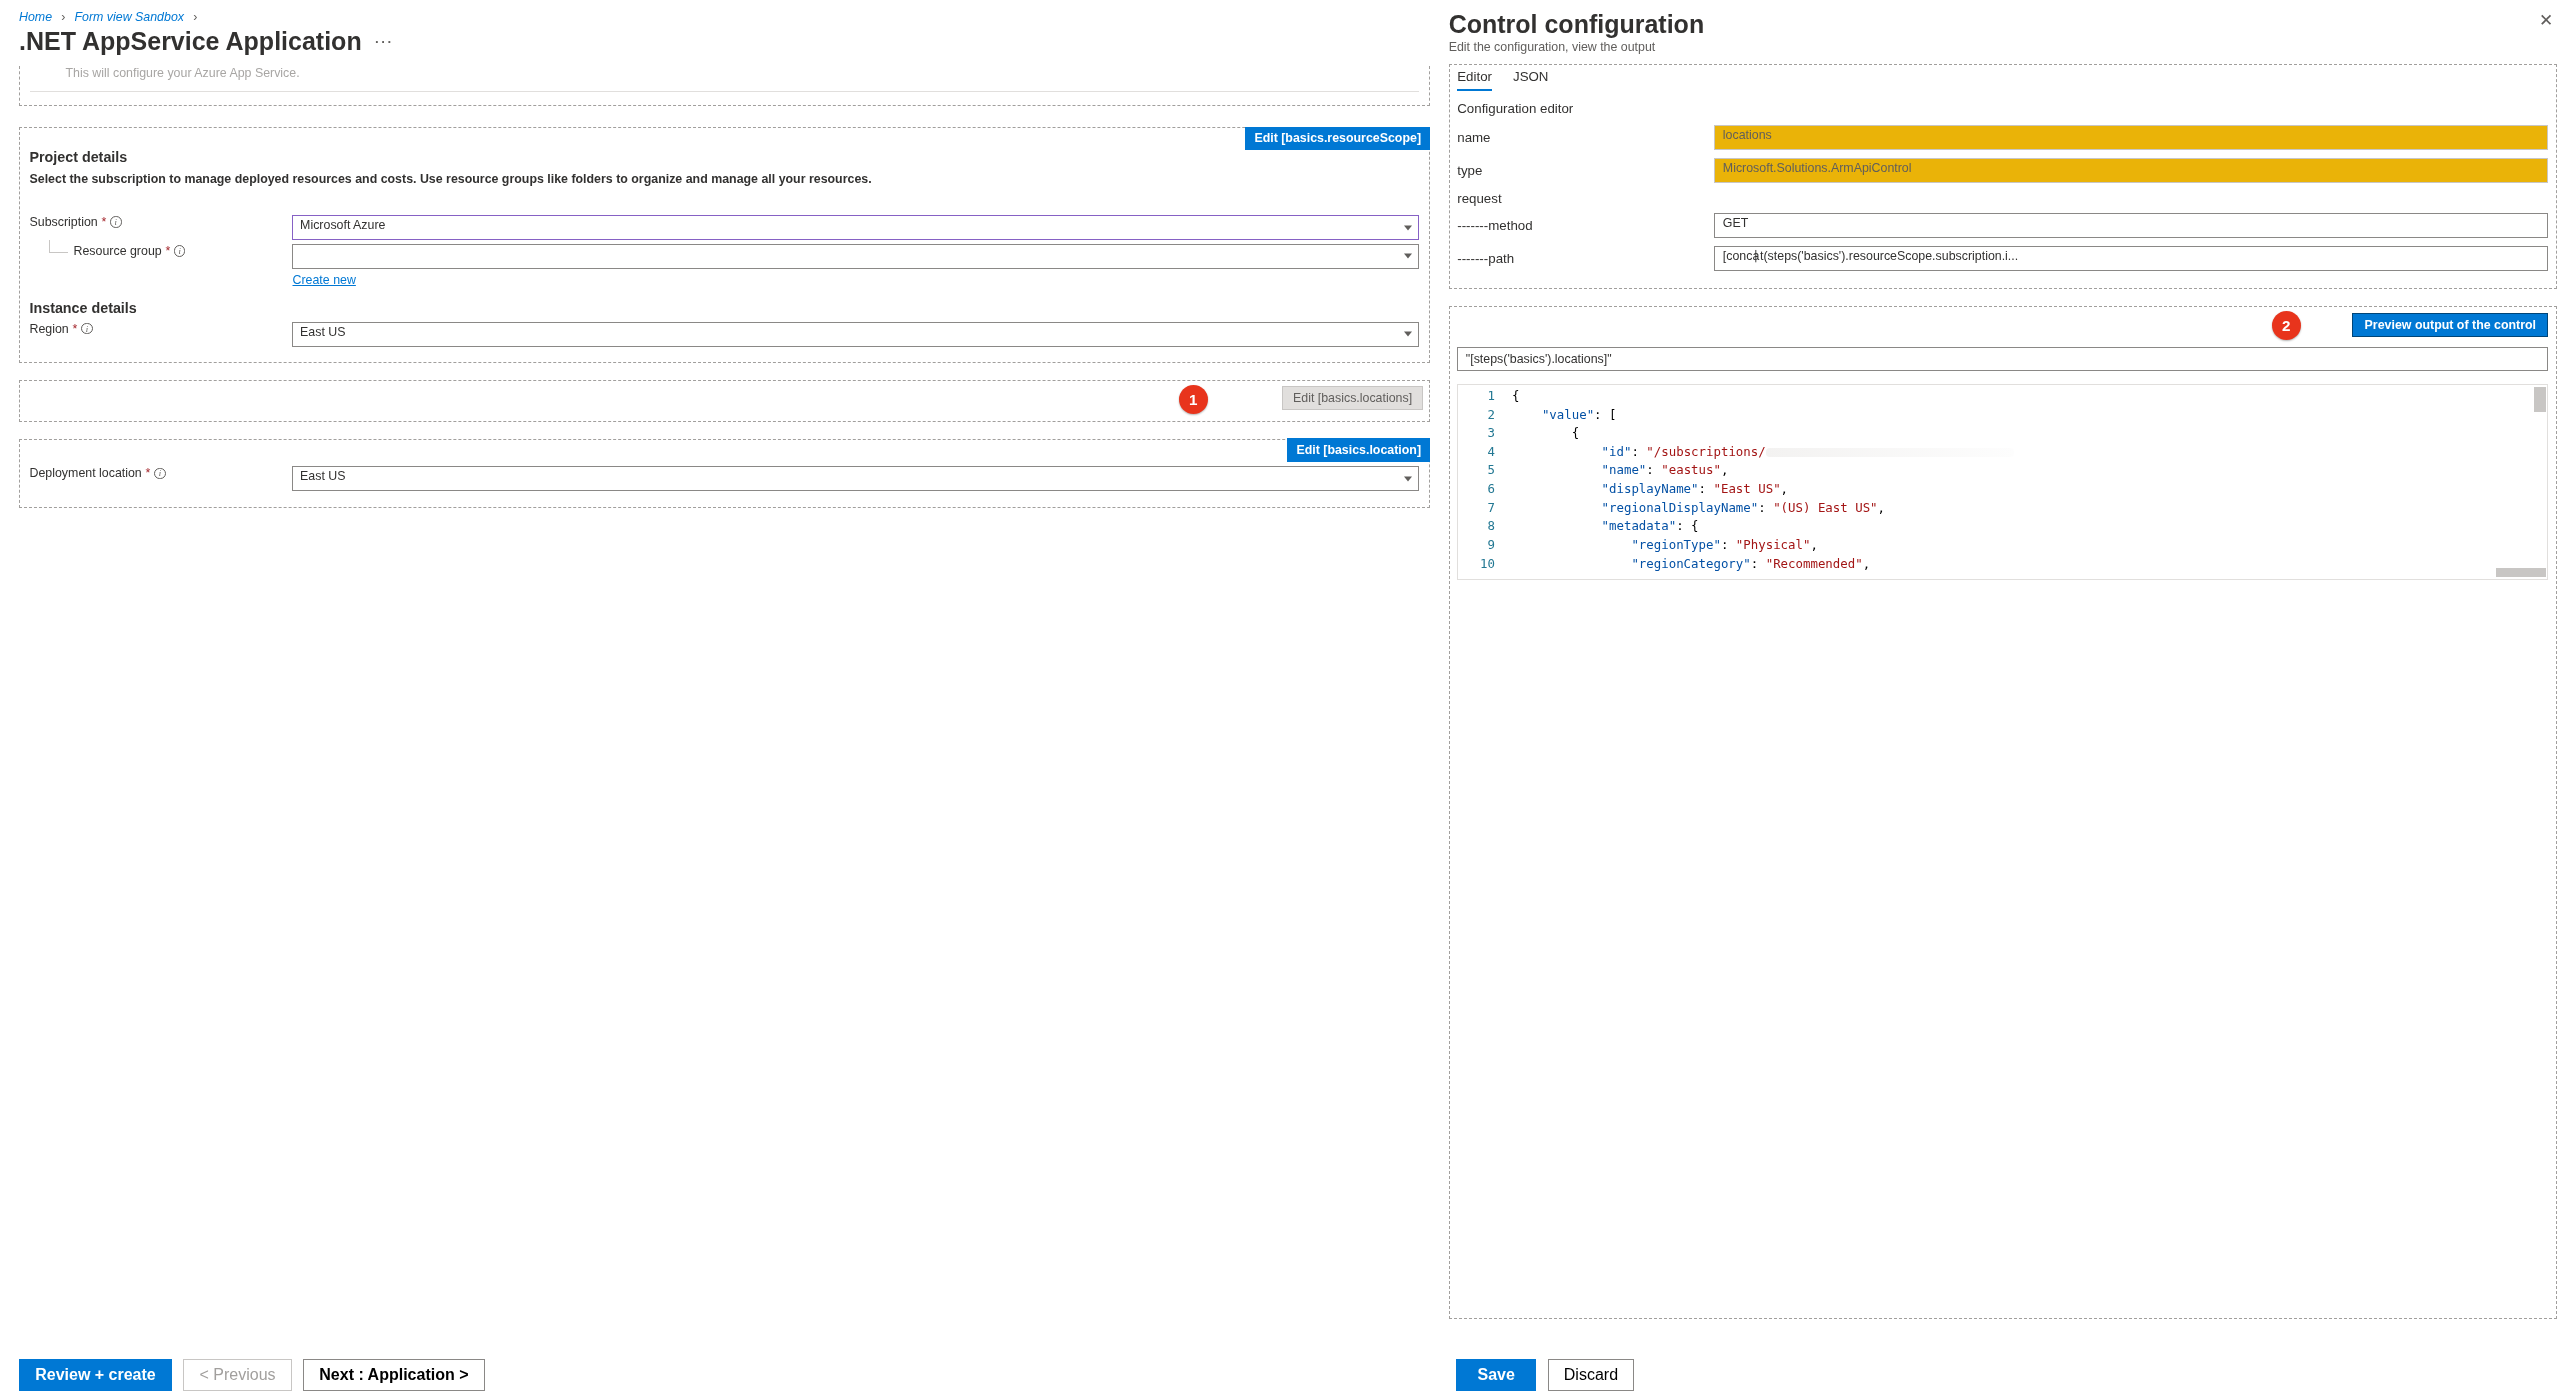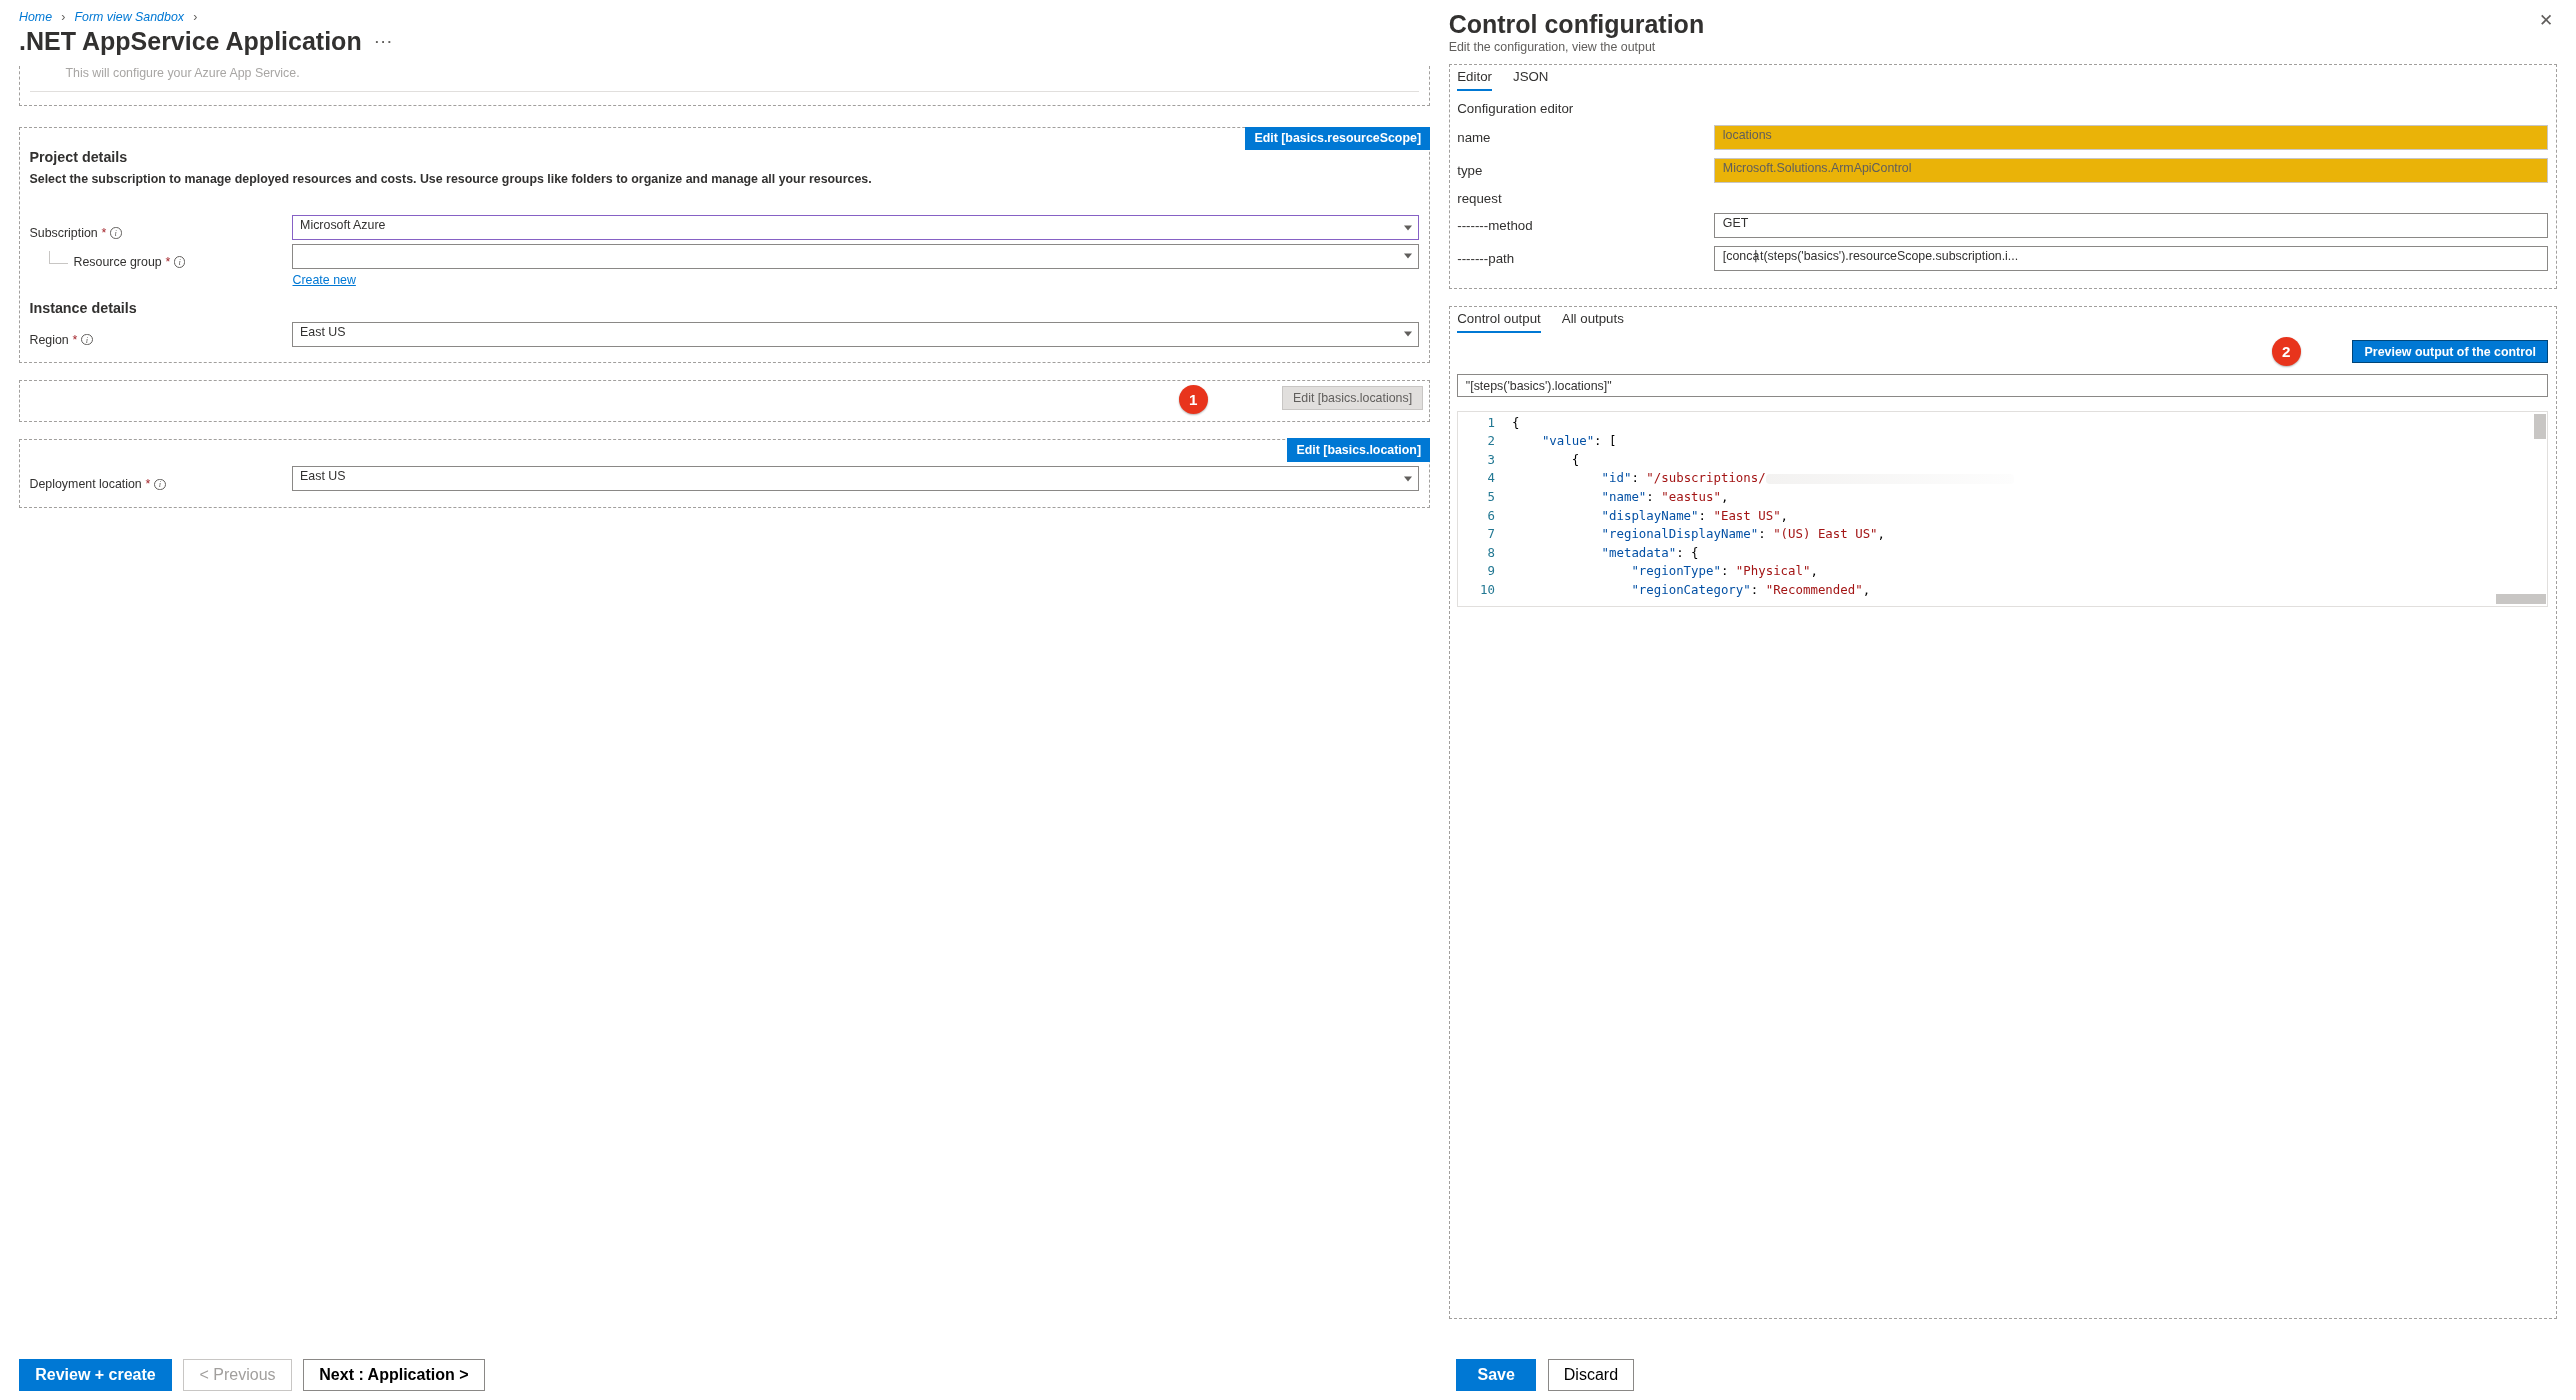--- a/index.html
+++ b/index.html
@@ -89,21 +89,21 @@
     margin: 13.3px 0 5.7px 0;
   }
   .section-desc {
     font-size: 12.4px;
     line-height: 1.45;
     margin-bottom: 26px;
     font-weight: bold;
   }
   .form-row {
     display: flex;
-    align-items: flex-end;
+    align-items: flex-start;
     margin: 3.8px 0;
   }
   .form-row .flabel {
     width: 262px;
     font-size: 12.4px;
     display: flex;
     align-items: center;
     gap: 3.8px;
   }
   .form-row.indent .flabel { padding-left: 44px; position: relative; width: 262px; }
@@ -370,24 +370,20 @@
     </div>
     <div class="prop-row">
       <div class="plabel">-------path</div>
       <div class="pinput">[conc<span style="display:inline-block;width:7.6px;height:14.3px;vertical-align:middle;position:relative;"><svg width="7.6" height="14.3" style="position:absolute;top:0;left:0;" viewBox="0 0 8 15">
               <line x1="4" y1="1" x2="4" y2="14" stroke="#323130" stroke-width="1"></line>
             </svg>a</span>t(steps('basics').resourceScope.subscription.i...</div>
     </div>
   </div>
 
   <div class="dashed-box output-box" style="flex:1; padding:0; overflow:hidden;">
-    <div class="tabs">
-      <div class="tab active">Control output</div>
-      <div class="tab">All outputs</div>
-    </div>
 
     <div class="output-bar">
       <div class="callout" style="position:static; margin-right:1.9px;">2</div>
       <button class="preview-btn">Preview output of the control</button>
     </div>
 
     <div class="expr-input">"[steps('basics').locations]"</div>
 
     <div class="code-area">
       <div class="gutter" id="gutter">

